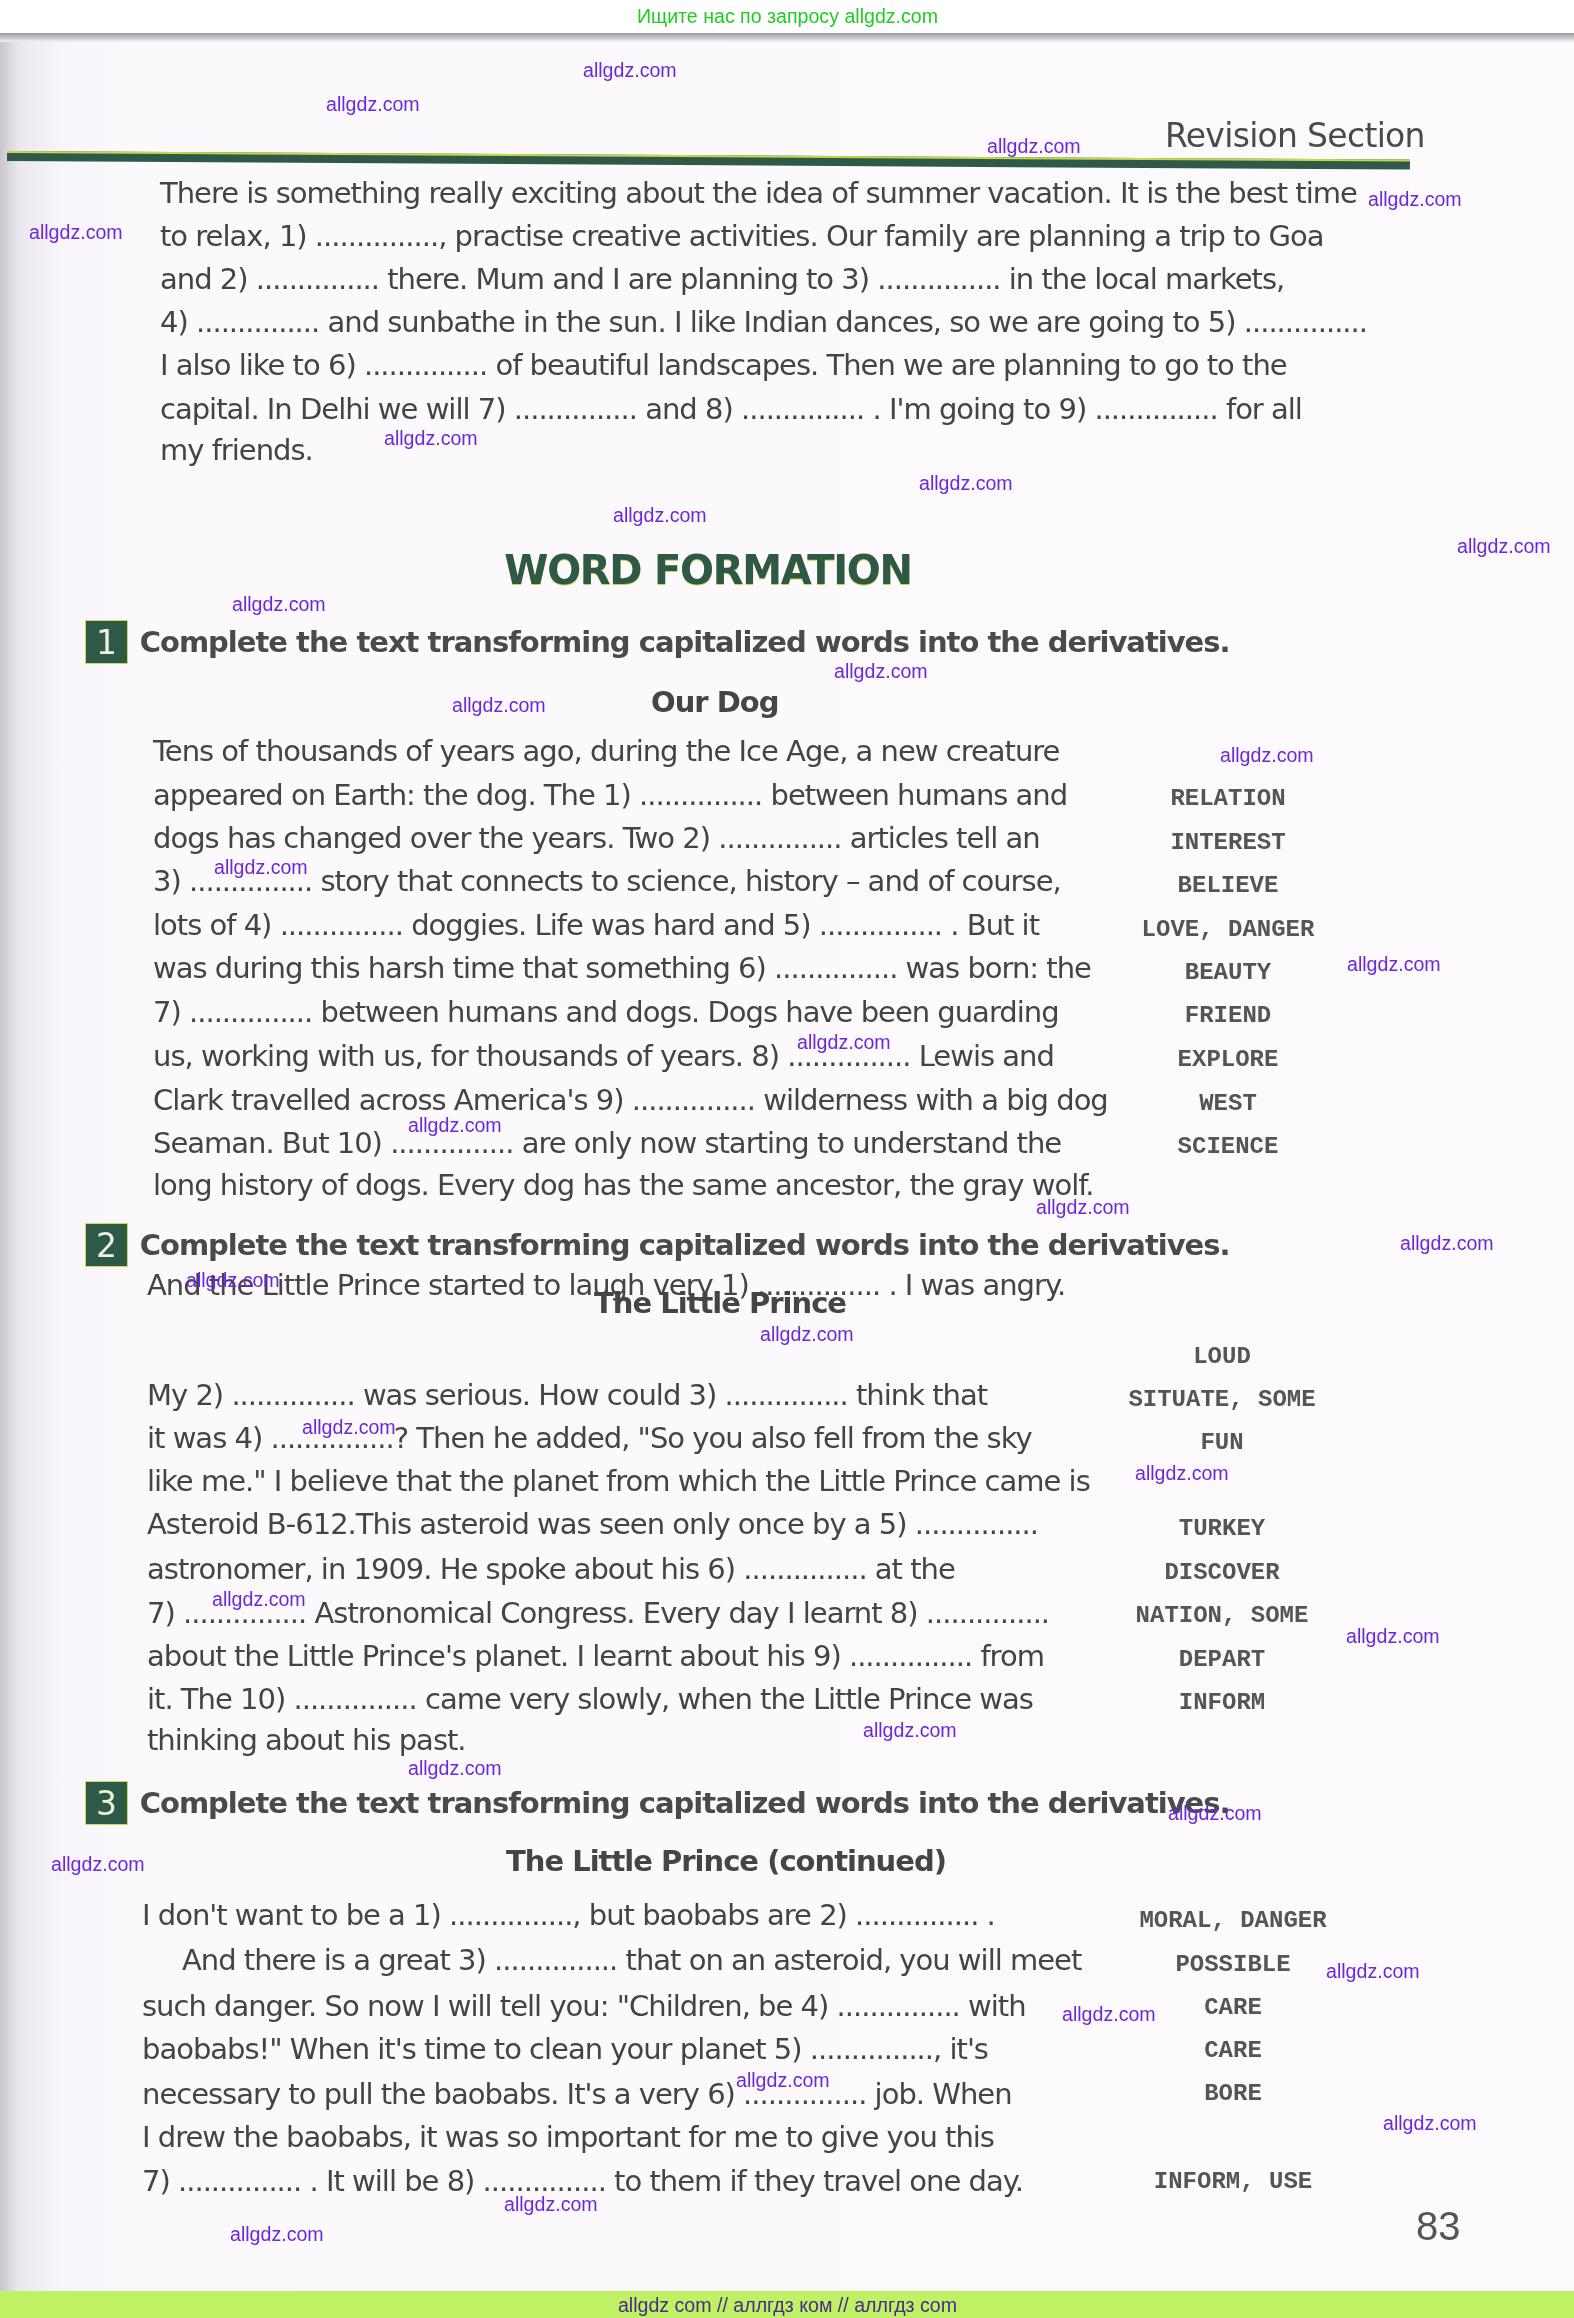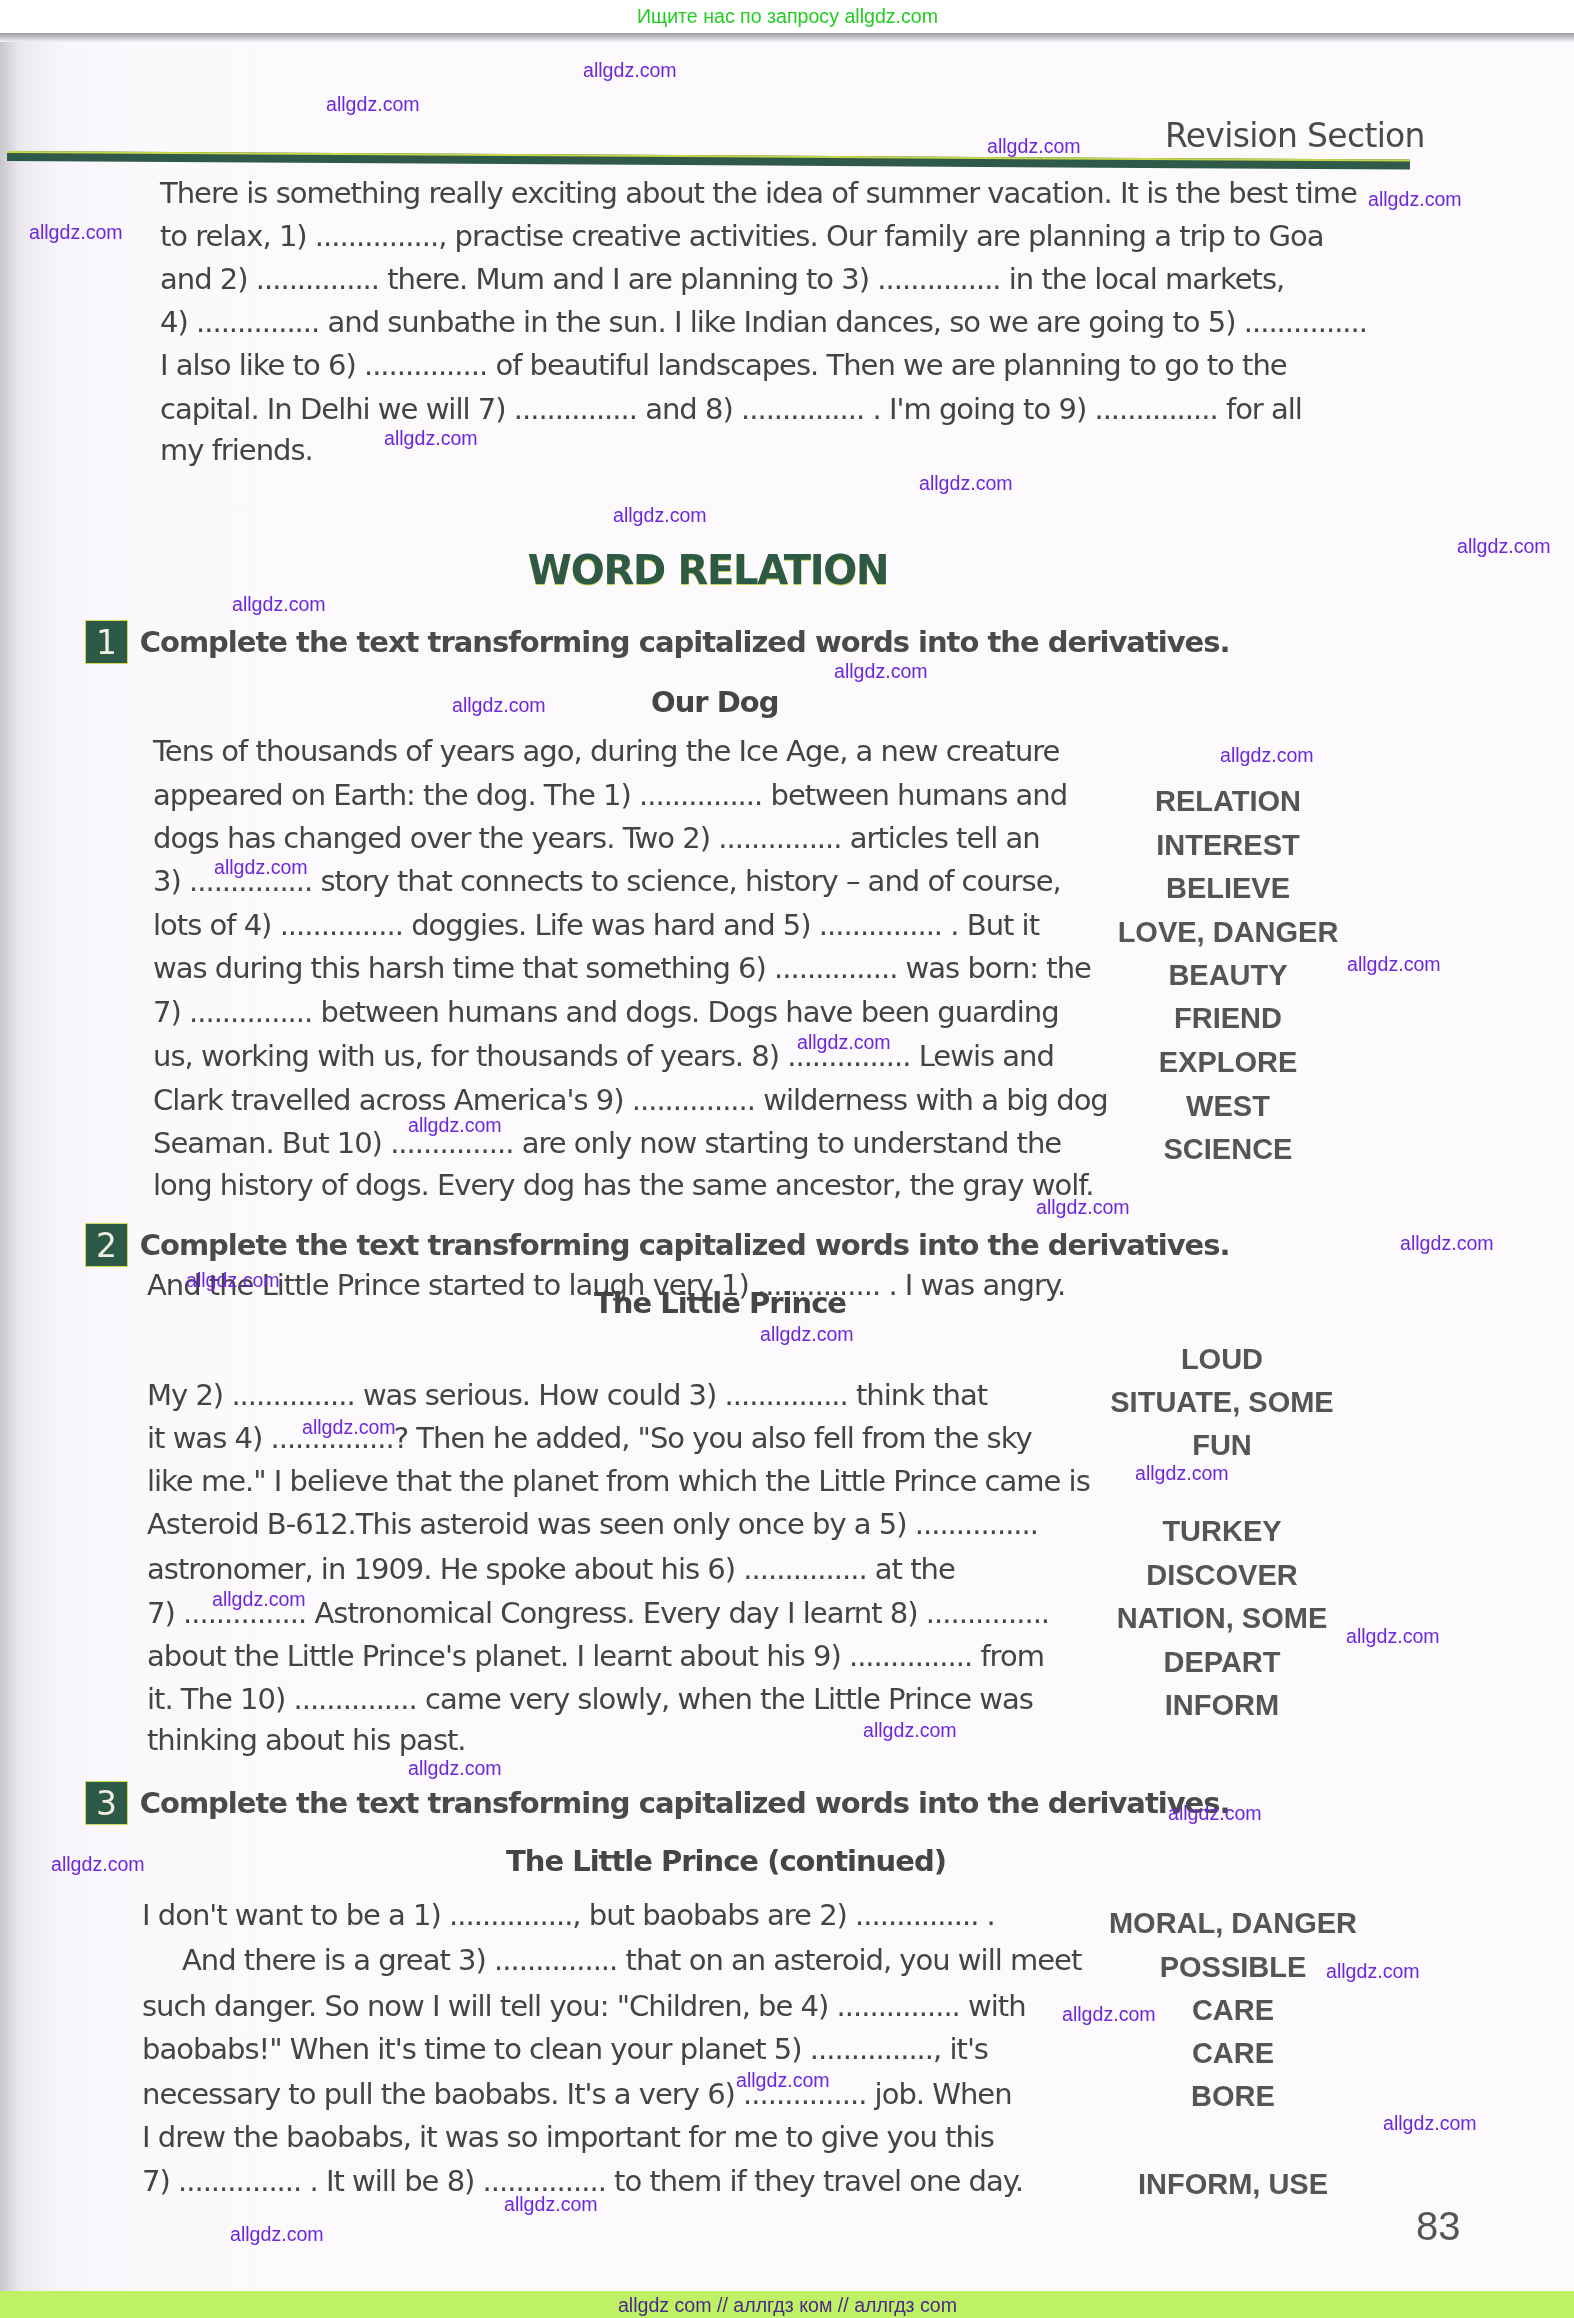--- a/index.html
+++ b/index.html
@@ -10,21 +10,21 @@
   .page-shadow-top { position:absolute; left:0; top:33px; width:1575px; height:9px; background:linear-gradient(180deg,#9a9aa0,#f4f2f6); }
   .header-title { position:absolute; left:1165px; top:116px; font-size:33px; color:#4a4a4a; font-family:"DejaVu Sans", sans-serif; letter-spacing:-0.7px; }
   .header-rule { position:absolute; left:6.5px; top:151px; width:1403px; height:7.8px; background:#2f5a4a; border-top:2px solid #c7d64a; transform:rotate(0.35deg); transform-origin:left center; }
   .para { position:absolute; font-family:"DejaVu Sans", sans-serif; color:#444; font-size:29px; letter-spacing:-1px; white-space:nowrap; }
   .line { position:absolute; white-space:nowrap; }
   .section-title { position:absolute; left:0; width:1416px; top:547px; text-align:center; font-size:40px; font-weight:bold; color:#2e5a45; font-family:"DejaVu Sans", sans-serif; letter-spacing:-1.3px; text-shadow:0 1.3px 0 #c6d44a; }
   .ex-head { position:absolute; left:85px; height:46px; display:flex; align-items:center; }
   .ex-num { width:43px; height:44px; background:#2c5a46; color:#f0f0e0; font-size:33px; display:flex; align-items:center; justify-content:center; font-family:"DejaVu Sans", sans-serif; margin-right:11.7px; border:1.3px solid #d0d858; box-sizing:border-box; }
   .ex-title { font-size:29px; font-weight:bold; color:#4a4a4a; font-family:"DejaVu Sans", sans-serif; letter-spacing:-1px; white-space:nowrap; }
   .story-title { position:absolute; font-size:29px; font-weight:bold; color:#454545; font-family:"DejaVu Sans", sans-serif; letter-spacing:-1px; white-space:nowrap; }
-  .keyword { position:absolute; font-size:29px; font-weight:bold; color:#555; font-family:Liberation Sans, sans-serif; white-space:nowrap; text-align:center; width:274px; }
+  .keyword { position:absolute; font-size:24px; font-weight:bold; color:#555; font-family:Liberation Mono, monospace; white-space:nowrap; text-align:center; width:274px; }
   .page-number { position:absolute; left:1416px; top:2204px; font-size:40px; color:#555; font-family:Liberation Sans, sans-serif; }
   .wm { position:absolute; font-size:19.6px; color:#6d28d9; font-family:"Liberation Sans", sans-serif; white-space:nowrap; }
   .footer { position:absolute; left:0; top:2291px; width:1575px; height:28px; background:#bef264; text-align:center; }
   .footer span { color:#4b2a8a; font-size:19.6px; line-height:28px; font-family:"Liberation Sans", sans-serif; }
 </style>
 </head>
 <body>
 
 <div class="top-banner"><span>Ищите нас по запросу allgdz.com</span></div>
 
@@ -37,21 +37,21 @@
 <div class="para" style="left:0;top:0;">
   <div class="line" style="left:160px;top:176px;">There is something really exciting about the idea of summer vacation. It is the best time</div>
   <div class="line" style="left:160px;top:219px;text-align:right;">to relax, 1) ..............., practise creative activities. Our family are planning a trip to Goa</div>
   <div class="line" style="left:160px;top:262px;">and 2) ............... there. Mum and I are planning to 3) ............... in the local markets,</div>
   <div class="line" style="left:160px;top:305px;">4) ............... and sunbathe in the sun. I like Indian dances, so we are going to 5) ...............</div>
   <div class="line" style="left:160px;top:348px;">I also like to 6) ............... of beautiful landscapes. Then we are planning to go to the</div>
   <div class="line" style="left:160px;top:392px;">capital. In Delhi we will 7) ............... and 8) ............... . I'm going to 9) ............... for all</div>
   <div class="line" style="left:160px;top:433px;">my friends.</div>
 </div>
 
-<div class="section-title">WORD RELATION</div>
+<div class="section-title">WORD FORMATION</div>
 
 <div class="ex-head" style="top:619px;">
   <div class="ex-num">1</div>
   <div class="ex-title">Complete the text transforming capitalized words into the derivatives.</div>
 </div>
 <div class="story-title" style="left:651px;top:685px;">Our Dog</div>
 <div class="para" style="left:0;top:0;">
   <div class="line" style="left:153px;top:734px;">Tens of thousands of years ago, during the Ice Age, a new creature</div>
   <div class="line" style="left:153px;top:778px;">appeared on Earth: the dog. The 1) ............... between humans and</div>
   <div class="line" style="left:153px;top:821px;">dogs has changed over the years. Two 2) ............... articles tell an</div>

